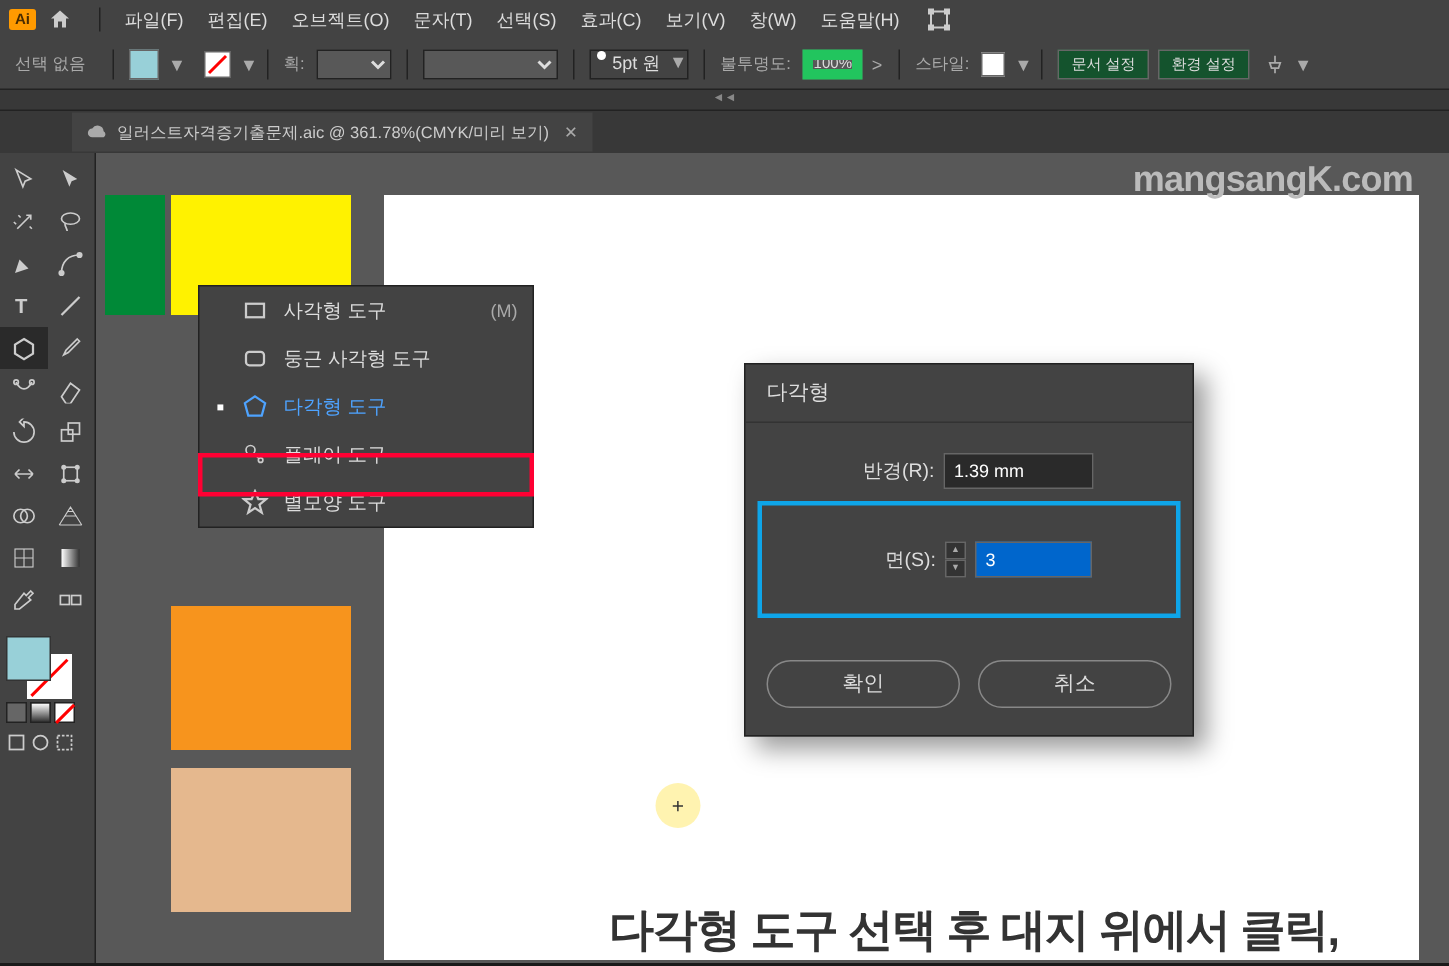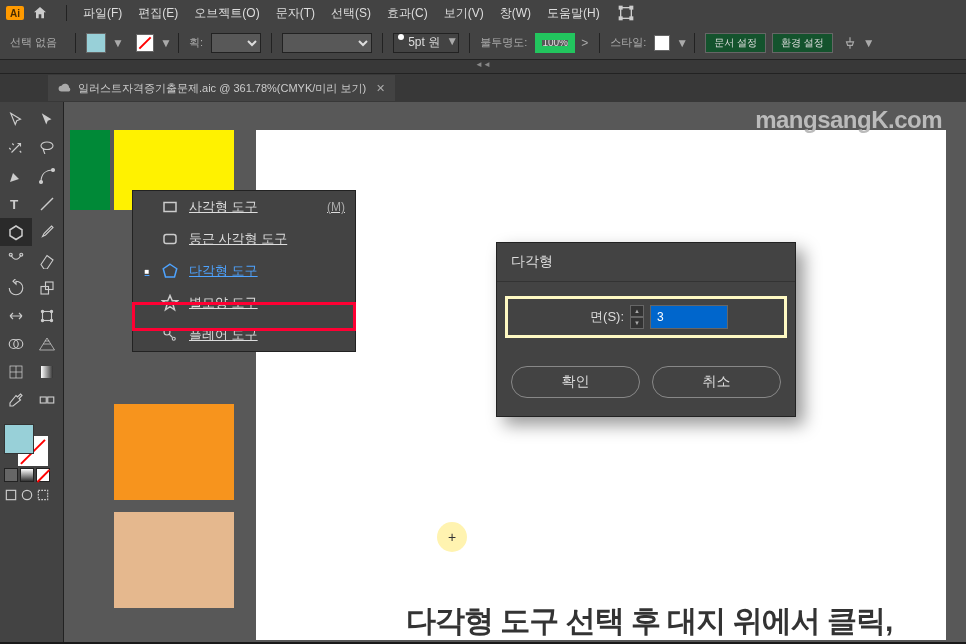--- a/index.html
+++ b/index.html
@@ -63,38 +63,38 @@
     .swatch-col { position: absolute; left: 6px; top: 28px; }
     .sw-green { width: 40px; height: 80px; background: #008937; }
     .swatch-col2 { position: absolute; left: 50px; top: 28px; }
     .sw-yellow { width: 120px; height: 80px; background: #fff200; }
     .sw-orange { position: absolute; left: 50px; top: 302px; width: 120px; height: 96px; background: #f7941d; }
     .sw-tan { position: absolute; left: 50px; top: 410px; width: 120px; height: 96px; background: #e5b88e; }
     
     
     .flyout { position: absolute; left: 68px; top: 88px; width: 224px; background: #434343; border: 1px solid #222; z-index: 10; }
     .flyout-highlight { position: absolute; left: 68px; top: 200px; width: 224px; height: 29px; border: 3px solid #ff0033; z-index: 11; pointer-events: none; }
-    .flyout-row { height: 32px; display: flex; align-items: center; padding: 0 10px; gap: 10px; font-size: 13px; cursor: pointer; text-decoration: underline; }
+    .flyout-row { height: 32px; display: flex; align-items: center; padding: 0 10px; gap: 10px; font-size: 13px; cursor: pointer; }
     .flyout-row.selected { color: #4ea3ff; }
     .bullet { width: 8px; text-align: center; font-size: 8px; color: #fff; }
     .flyout-icon { width: 18px; height: 18px; flex-shrink: 0; }
     .flyout-label { flex: 1; }
     .flyout-shortcut { color: #aaa; font-size: 12px; }
     
     
     .dialog { position: absolute; left: 432px; top: 140px; width: 300px; background: #434343; border: 1px solid #222; z-index: 20; box-shadow: 8px 8px 16px rgba(0,0,0,0.4); }
     .dialog-title { padding: 10px 14px; font-size: 14px; color: #ddd; border-bottom: 1px solid #333; }
     .dialog-body { padding: 20px 14px; }
     .dialog-row { display: flex; align-items: center; margin-bottom: 14px; justify-content: center; gap: 6px; }
     .dlg-label { font-size: 13px; color: #ddd; width: 60px; text-align: right; }
     .dlg-input { width: 100px; height: 24px; background: #2a2a2a; border: 1px solid #666; color: #fff; font-size: 12px; padding: 0 6px; }
     .dlg-input.sel { background: #0066cc; color: #fff; }
     .stepper { display: flex; flex-direction: column; }
     .step-btn { width: 14px; height: 12px; background: #333; border: 1px solid #666; font-size: 6px; color: #aaa; display: flex; align-items: center; justify-content: center; cursor: pointer; }
-    .dialog-highlight { border: 3px solid #fef9c3; padding: 6px; margin: -6px -6px 8px -6px; }
+    .dialog-highlight { border: 3px solid #0ea5e9; padding: 24px; margin: -6px -6px 8px -6px; }
     .dialog-buttons { display: flex; gap: 12px; justify-content: center; padding: 0 14px 18px; }
     .dlg-btn { flex: 1; height: 32px; border: 1px solid #888; background: transparent; border-radius: 18px; color: #ddd; font-size: 14px; cursor: pointer; }
     
     
     .click-spot { position: absolute; left: 373px; top: 420px; width: 30px; height: 30px; background: #fff3b0; border-radius: 50%; display: flex; align-items: center; justify-content: center; font-size: 14px; color: #333; z-index: 5; }
     
     
     .instruction { position: absolute; left: 342px; top: 500px; font-size: 30px; font-weight: 900; color: #333; line-height: 1.25; z-index: 5; letter-spacing: -1px; }
   </style>
 </head>
@@ -387,42 +387,46 @@
       <div class="flyout-row selected">
         <span class="bullet">■</span>
         <svg class="flyout-icon" viewBox="0 0 24 24" fill="none" stroke="#4ea3ff" stroke-width="2">
             <polygon points="12,3 21,9 18,20 6,20 3,9"></polygon>
           </svg>
         <span class="flyout-label">다각형 도구</span>
         <span class="flyout-shortcut"></span>
       </div>
       <div class="flyout-row">
         <span class="bullet"></span>
-        <svg class="flyout-icon" viewBox="0 0 24 24" fill="none" stroke="#ccc" stroke-width="2">
-            <polygon points="12,2 15,9 22,9 16,14 18,21 12,17 6,21 8,14 2,9 9,9"></polygon>
-          </svg>
-        <span class="flyout-label">별모양 도구</span>
-        <span class="flyout-shortcut"></span>
-      </div>
-      <div class="flyout-row">
-        <span class="bullet"></span>
         <svg class="flyout-icon" viewBox="0 0 24 24" fill="none" stroke="#ccc" stroke-width="1.5">
             <circle cx="8" cy="8" r="4"></circle>
             <circle cx="17" cy="17" r="2"></circle>
             <line x1="11" y1="11" x2="15" y2="15"></line>
           </svg>
         <span class="flyout-label">플레어 도구</span>
         <span class="flyout-shortcut"></span>
       </div>
+      <div class="flyout-row">
+        <span class="bullet"></span>
+        <svg class="flyout-icon" viewBox="0 0 24 24" fill="none" stroke="#ccc" stroke-width="2">
+            <polygon points="12,2 15,9 22,9 16,14 18,21 12,17 6,21 8,14 2,9 9,9"></polygon>
+          </svg>
+        <span class="flyout-label">별모양 도구</span>
+        <span class="flyout-shortcut"></span>
+      </div>
     </div>
     <div class="flyout-highlight"></div>
 
     <div class="dialog">
       <div class="dialog-title">다각형</div>
       <div class="dialog-body">
+        <div class="dialog-row">
+          <span class="dlg-label">반경(R):</span>
+          <input class="dlg-input" value="1.39 mm" style="">
+        </div>
         <div class="dialog-highlight">
           <div class="dialog-row" style="margin-bottom:0;">
             <span class="dlg-label">면(S):</span>
             <div class="stepper">
               <div class="step-btn">▲</div>
               <div class="step-btn">▼</div>
             </div>
             <input class="dlg-input sel" style="width: 78px;" value="3">
           </div>
         </div>

